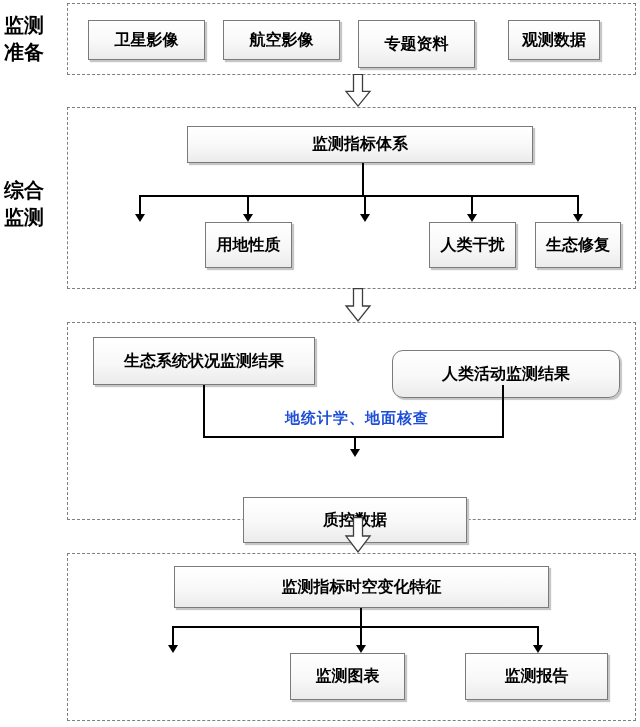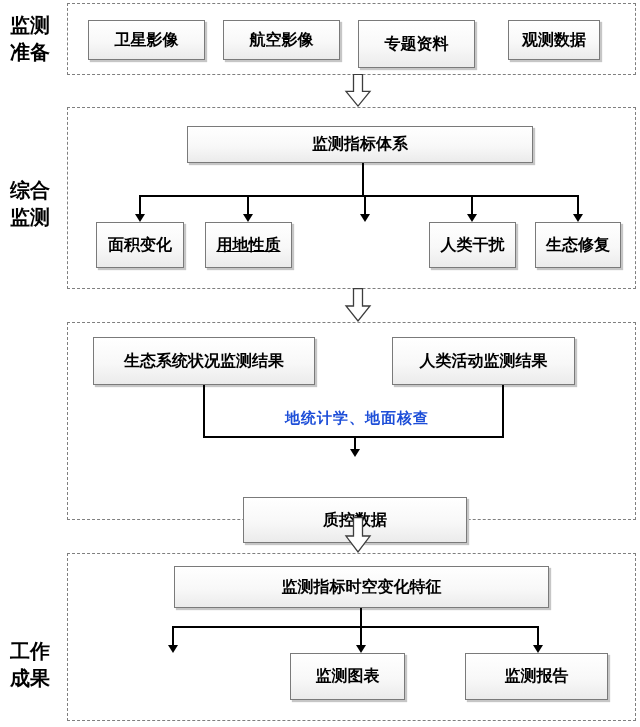--- a/index.html
+++ b/index.html
@@ -1,40 +1,38 @@
 <!DOCTYPE html>
 <html><head>
 <meta charset="utf-8">
 <style>
   html,body{margin:0;padding:0;background:#ffffff;}
   body{font-family:"Liberation Sans","DejaVu Sans",sans-serif;}
   #canvas{position:relative;width:640px;height:727px;background:#ffffff;overflow:hidden;}
   .section{position:absolute;left:67px;width:567px;border:1px dashed #7f7f7f;background:transparent;}
-  .stage-label{position:absolute;left:4px;width:52px;text-align:center;font-size:20px;line-height:27px;font-weight:bold;color:#000;white-space:pre-line;}
+  .stage-label{position:absolute;left:4px;width:52px;font-size:20px;line-height:27px;font-weight:bold;color:#000;white-space:pre-line;}
   .node{position:absolute;display:flex;align-items:center;justify-content:center;text-align:center;
         background:linear-gradient(180deg,#ffffff 0%,#f8f8f8 55%,#ebebeb 100%);
         border:1px solid #7a7a7a;box-shadow:2px 2px 1px #c6c6c6;
         font-weight:bold;font-size:16px;color:#000;box-sizing:border-box;}
   .vline{position:absolute;width:2px;background:#000;}
   .hline{position:absolute;height:2px;background:#000;}
   .arrowhead{position:absolute;width:0;height:0;border-left:5px solid transparent;border-right:5px solid transparent;border-top:8px solid #000;}
   .big-arrow{position:absolute;left:343px;width:30px;}
   .annotation{position:absolute;text-align:center;font-size:15px;color:#1d4ed8;font-weight:bold;letter-spacing:1px;}
 </style>
 </head>
 <body>
 
 <div id="canvas">
 
   <div class="stage-label" style="top:12px;">监测
 准备</div>
   <div class="stage-label" style="top:177px;">综合
 监测</div>
-  <div class="stage-label" style="top:638px;">工作
-成果</div>
 
   <div class="section" style="top:3px;height:70px;"></div>
   <div class="node" style="left:88px;top:20px;width:117px;height:40px;">卫星影像</div>
   <div class="node" style="left:223px;top:20px;width:117px;height:40px;">航空影像</div>
   <div class="node" style="left:358px;top:20px;width:117px;height:48px;">专题资料</div>
   <div class="node" style="left:508px;top:20px;width:92px;height:40px;">观测数据</div>
 
   <div class="big-arrow" style="top:74px;height:33px;">
     <svg width="30" height="33" viewBox="0 0 30 34" preserveAspectRatio="none">
         <polygon points="10.5,0.5 19.5,0.5 19.5,18 27,18 15,33 3,18 10.5,18" fill="#ffffff" stroke="#3d3d3d" stroke-width="1.3"></polygon>
@@ -48,34 +46,33 @@
   <div class="vline" style="left:139px;top:195px;height:20px;"></div>
   <div class="vline" style="left:247px;top:195px;height:20px;"></div>
   <div class="vline" style="left:364px;top:195px;height:20px;"></div>
   <div class="vline" style="left:471px;top:195px;height:20px;"></div>
   <div class="vline" style="left:577px;top:195px;height:20px;"></div>
   <div class="arrowhead" style="left:135px;top:214px;"></div>
   <div class="arrowhead" style="left:243px;top:214px;"></div>
   <div class="arrowhead" style="left:360px;top:214px;"></div>
   <div class="arrowhead" style="left:467px;top:214px;"></div>
   <div class="arrowhead" style="left:573px;top:214px;"></div>
-  <div class="node" style="left:96px;top:222px;width:88px;height:46px;">面积变化</div>
-  <div class="node" style="left:205px;top:222px;width:87px;height:46px;text-decoration:underline;">用地性质</div>
+  <div class="node" style="left:205px;top:222px;width:87px;height:46px;">用地性质</div>
   <div class="node" style="left:429px;top:222px;width:87px;height:46px;">人类干扰</div>
   <div class="node" style="left:535px;top:222px;width:86px;height:46px;">生态修复</div>
 
   <div class="big-arrow" style="top:288px;height:34px;">
     <svg width="30" height="34" viewBox="0 0 30 34" preserveAspectRatio="none">
         <polygon points="10.5,0.5 19.5,0.5 19.5,18 27,18 15,33 3,18 10.5,18" fill="#ffffff" stroke="#3d3d3d" stroke-width="1.3"></polygon>
       </svg>
   </div>
 
   <div class="section" style="top:322px;height:196px;"></div>
   <div class="node" style="left:93px;top:337px;width:222px;height:48px;">生态系统状况监测结果</div>
-  <div class="node" style="left:392px;top:337px;width:183px;height:48px;">人类活动监测结果</div>
+  <div class="node" style="left:392px;top:350px;width:228px;height:48px;border-radius:11px;">人类活动监测结果</div>
   <div class="vline" style="left:203px;top:385px;height:52px;"></div>
   <div class="vline" style="left:502px;top:385px;height:52px;"></div>
   <div class="hline" style="left:203px;top:436px;width:301px;"></div>
   <div class="annotation" style="left:237px;top:409px;width:240px;">地统计学、地面核查</div>
   <div class="vline" style="left:354px;top:436px;height:14px;"></div>
   <div class="arrowhead" style="left:350px;top:449px;"></div>
   <div class="node" style="left:243px;top:457px;width:224px;height:46px;margin-top:40px;">质控数据</div>
 
   <div class="big-arrow" style="top:517px;height:36px;">
     <svg width="30" height="36" viewBox="0 0 30 34" preserveAspectRatio="none">

